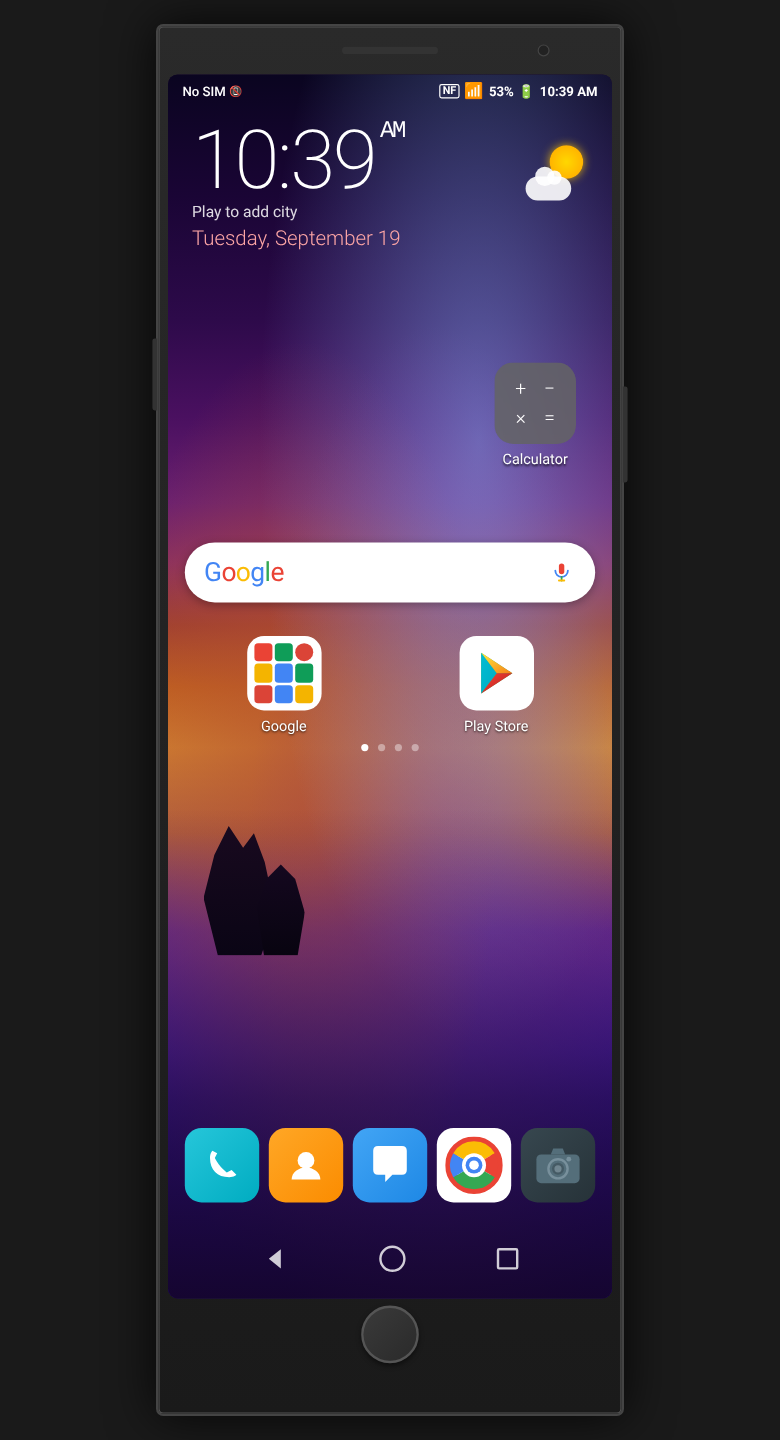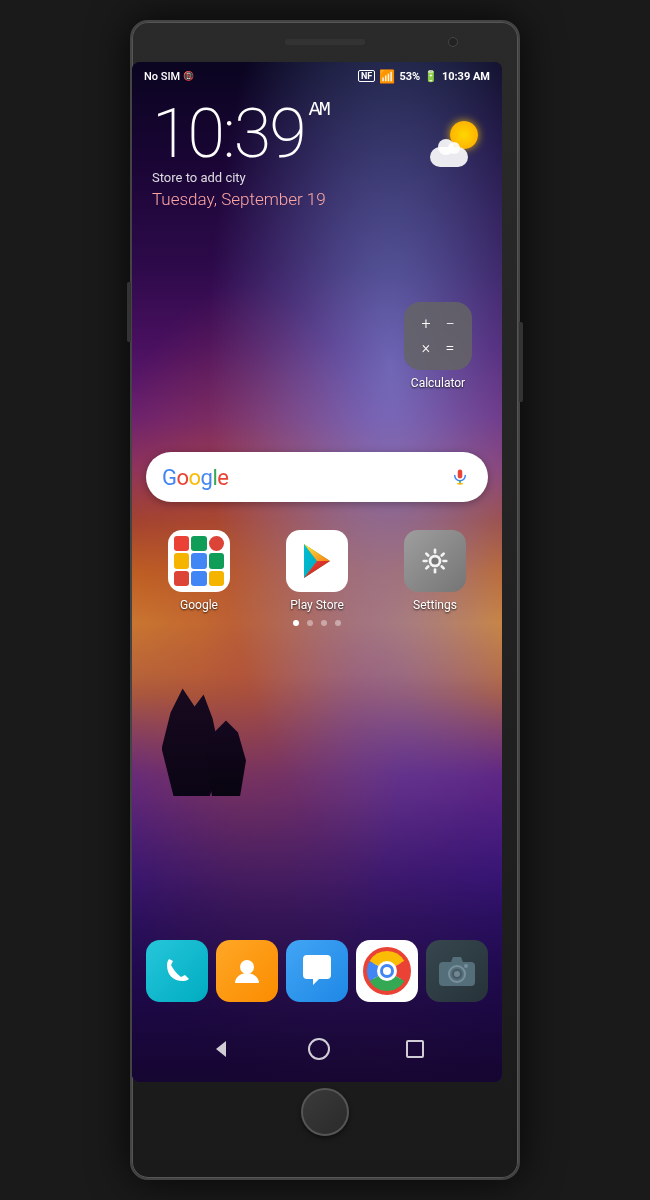--- a/index.html
+++ b/index.html
@@ -11,27 +11,27 @@
       align-items: center;
       justify-content: center;
       font-family: 'Roboto', Arial, sans-serif;
       overflow: hidden;
     }
 
     .phone-outer {
       width: 390px;
       height: 1160px;
       background: linear-gradient(180deg, #2a2a2a 0%, #1a1a1a 100%);
-      border-radius: 18px;
+      border-radius: 6px;
       border: 2px solid #444;
       position: relative;
       box-shadow: 0 0 40px rgba(0,0,0,0.8), inset 0 0 0 1px #555;
       display: flex;
       flex-direction: column;
-      align-items: flex-start;
+      align-items: center;
     }
 
     
     .phone-outer::before {
       content: '';
       position: absolute;
       left: -5px;
       top: 260px;
       width: 4px;
       height: 60px;
@@ -583,21 +583,21 @@
         <span>53%</span>
         <span>🔋</span>
         <span>10:39 AM</span>
       </div>
     </div>
 
     <div class="clock-widget">
       <div class="clock-time">
         <span>10:39</span><span class="ampm">AM</span>
       </div>
-      <div class="clock-subtitle">Store to add city</div>
+      <div class="clock-subtitle">Play to add city</div>
       <div class="clock-date">Tuesday, September 19</div>
     </div>
 
     <div class="weather-widget">
       <div class="weather-icon-container">
         <div class="sun-icon"></div>
         <div class="cloud-icon"></div>
       </div>
     </div>
 
@@ -666,40 +666,20 @@
             <path d="M8 4 L34 21 L8 38 Z" fill="url(#pg2)" opacity="0.9"></path>
             <path d="M8 4 L21 21 L8 38 Z" fill="url(#pg1)"></path>
             <path d="M8 4 L34 21 L21 21 Z" fill="url(#pg3)"></path>
             <path d="M21 21 L34 21 L8 38 Z" fill="url(#pg4)"></path>
           </svg>
         </div>
         <div class="app-label">Play Store</div>
       </div>
 
 
-      <div class="app-item">
-        <div class="app-icon icon-settings">
-          <svg class="settings-icon-svg" viewBox="0 0 40 40">
-            <circle cx="20" cy="20" r="7" fill="white" opacity="0.9"></circle>
-            <circle cx="20" cy="20" r="4" fill="#777"></circle>
-
-            <g fill="white" opacity="0.9">
-              <rect x="18.5" y="6" width="3" height="6" rx="1.5"></rect>
-              <rect x="18.5" y="28" width="3" height="6" rx="1.5" transform="rotate(0 20 20)"></rect>
-              <rect x="6" y="18.5" width="6" height="3" rx="1.5"></rect>
-              <rect x="28" y="18.5" width="6" height="3" rx="1.5"></rect>
-              <rect x="9.9" y="9.9" width="3" height="6" rx="1.5" transform="rotate(-45 11.4 12.9)"></rect>
-              <rect x="27.1" y="9.9" width="3" height="6" rx="1.5" transform="rotate(45 28.6 12.9)"></rect>
-              <rect x="9.9" y="24.1" width="3" height="6" rx="1.5" transform="rotate(45 11.4 27.1)"></rect>
-              <rect x="27.1" y="24.1" width="3" height="6" rx="1.5" transform="rotate(-45 28.6 27.1)"></rect>
-            </g>
-          </svg>
-        </div>
-        <div class="app-label">Settings</div>
-      </div>
 
     </div>
 
     <div class="page-dots">
       <div class="dot active"></div>
       <div class="dot"></div>
       <div class="dot"></div>
       <div class="dot"></div>
     </div>
 

